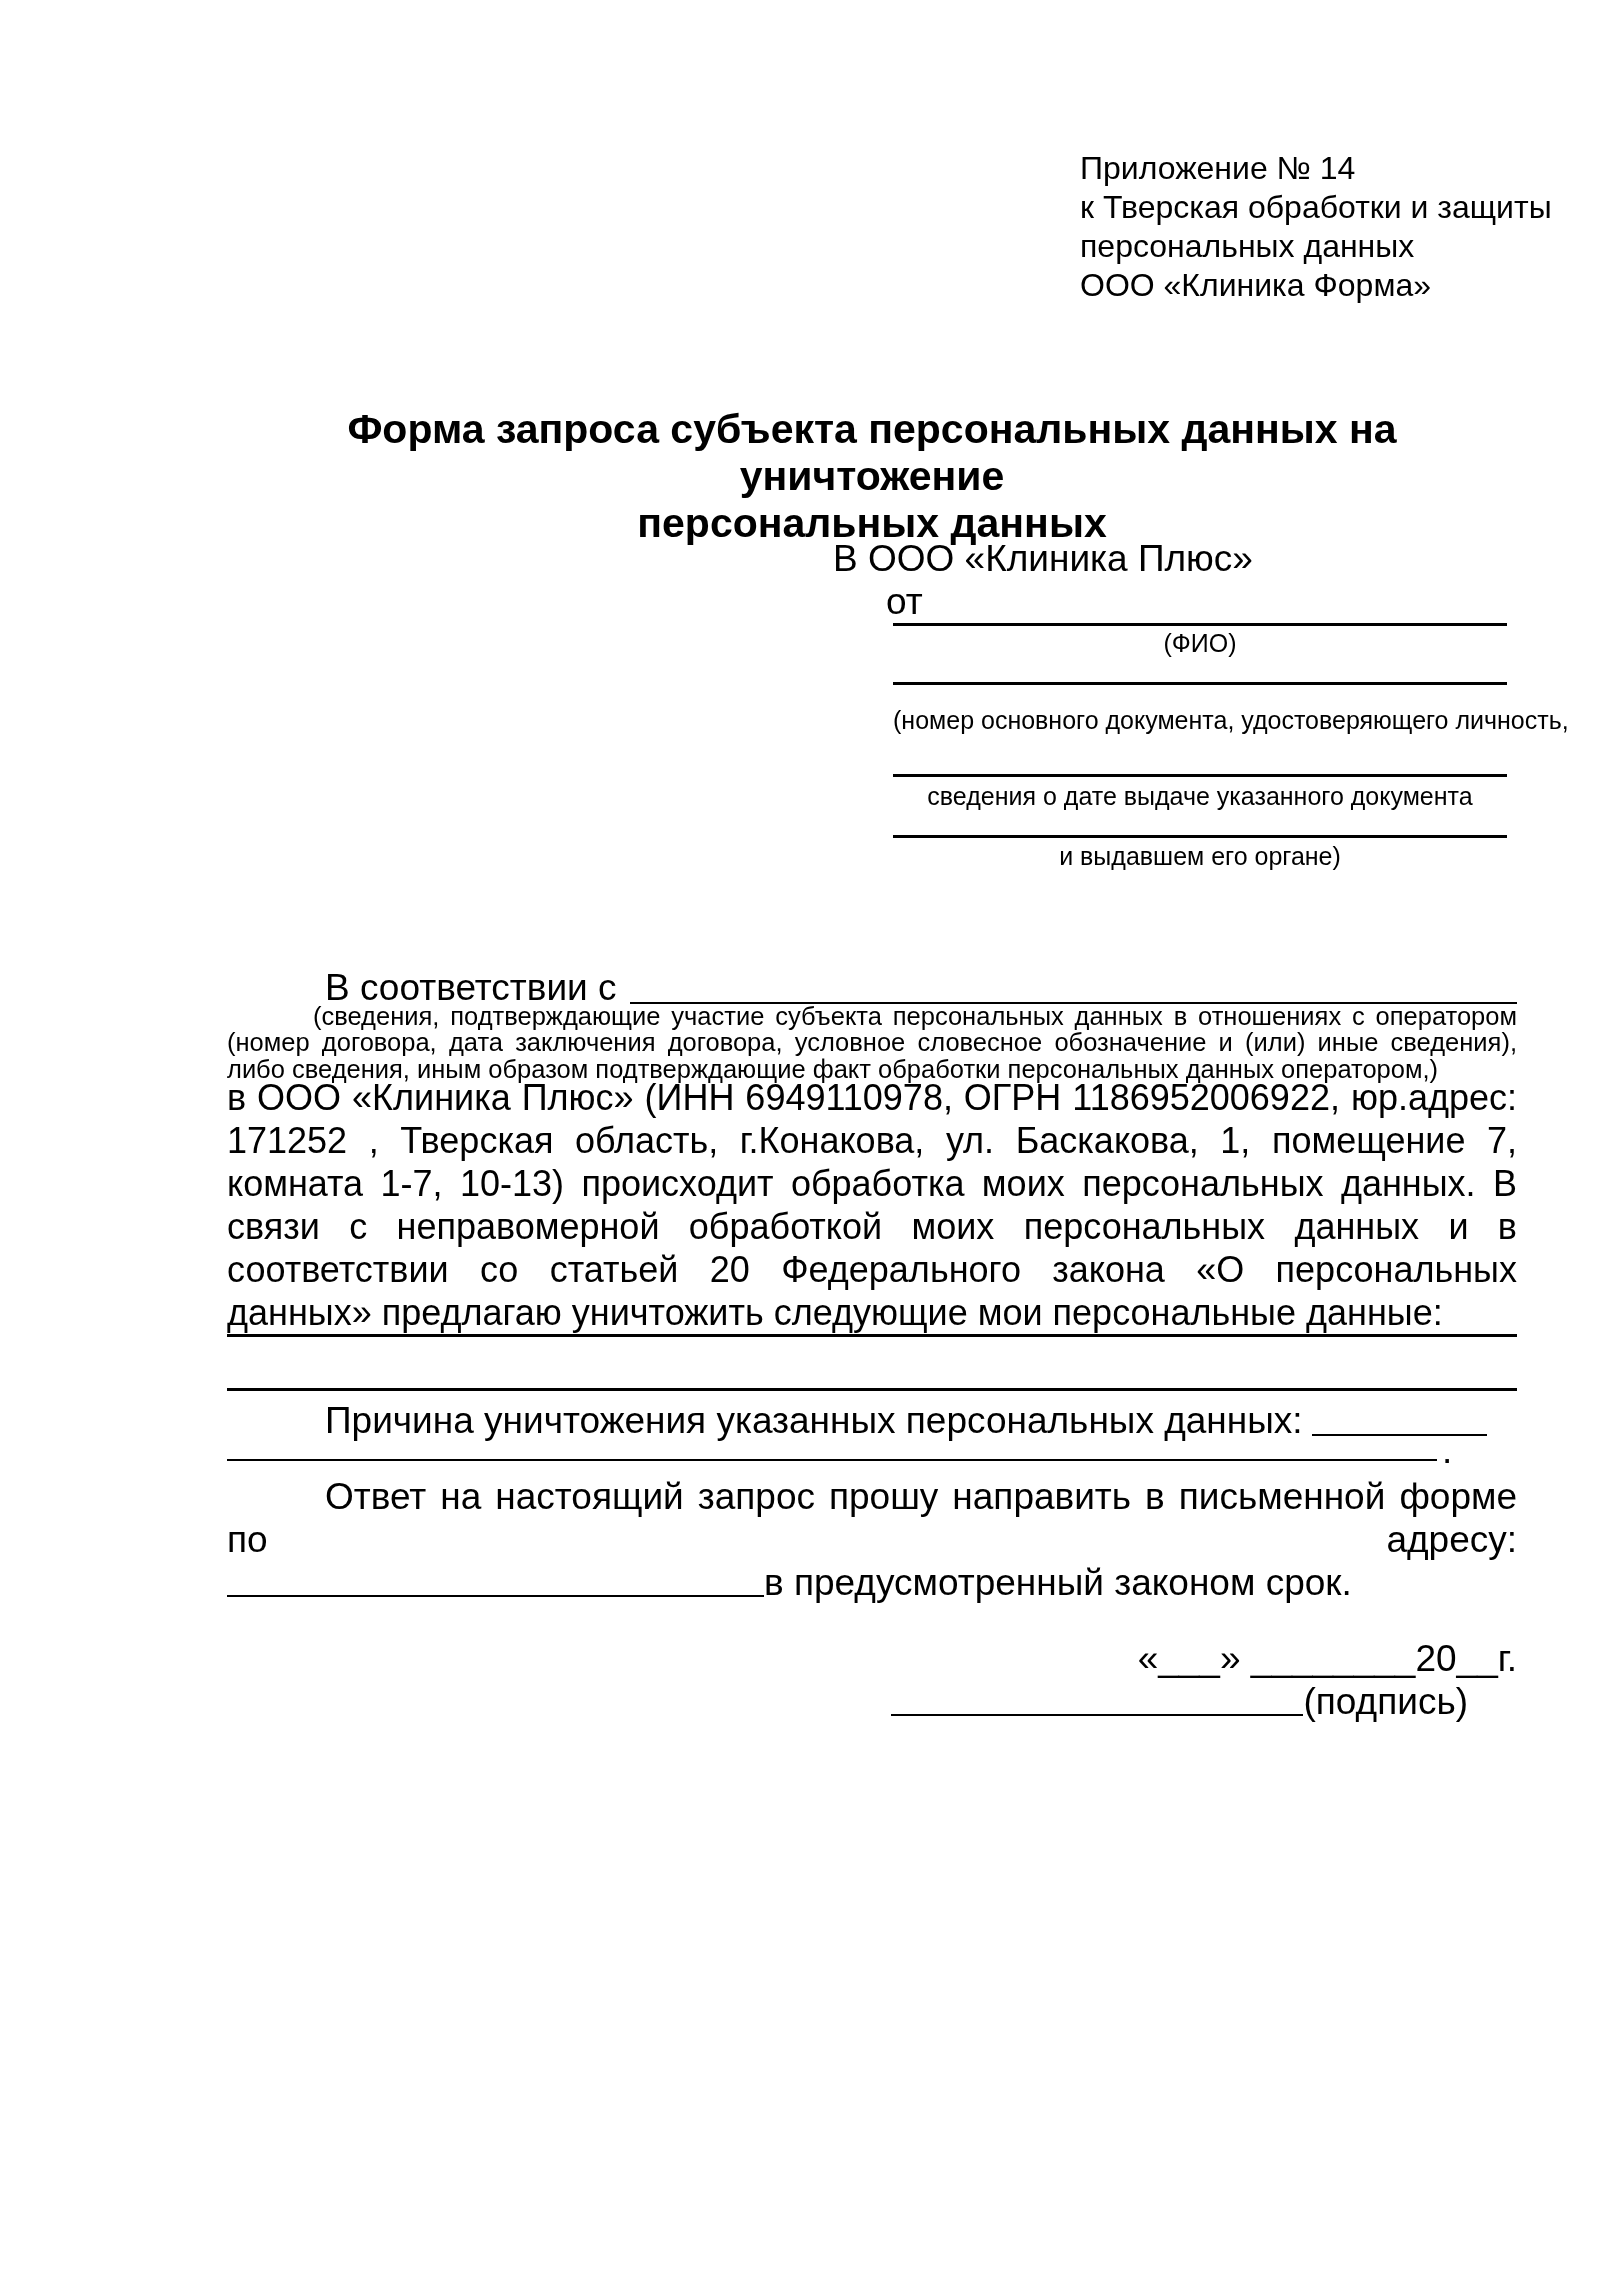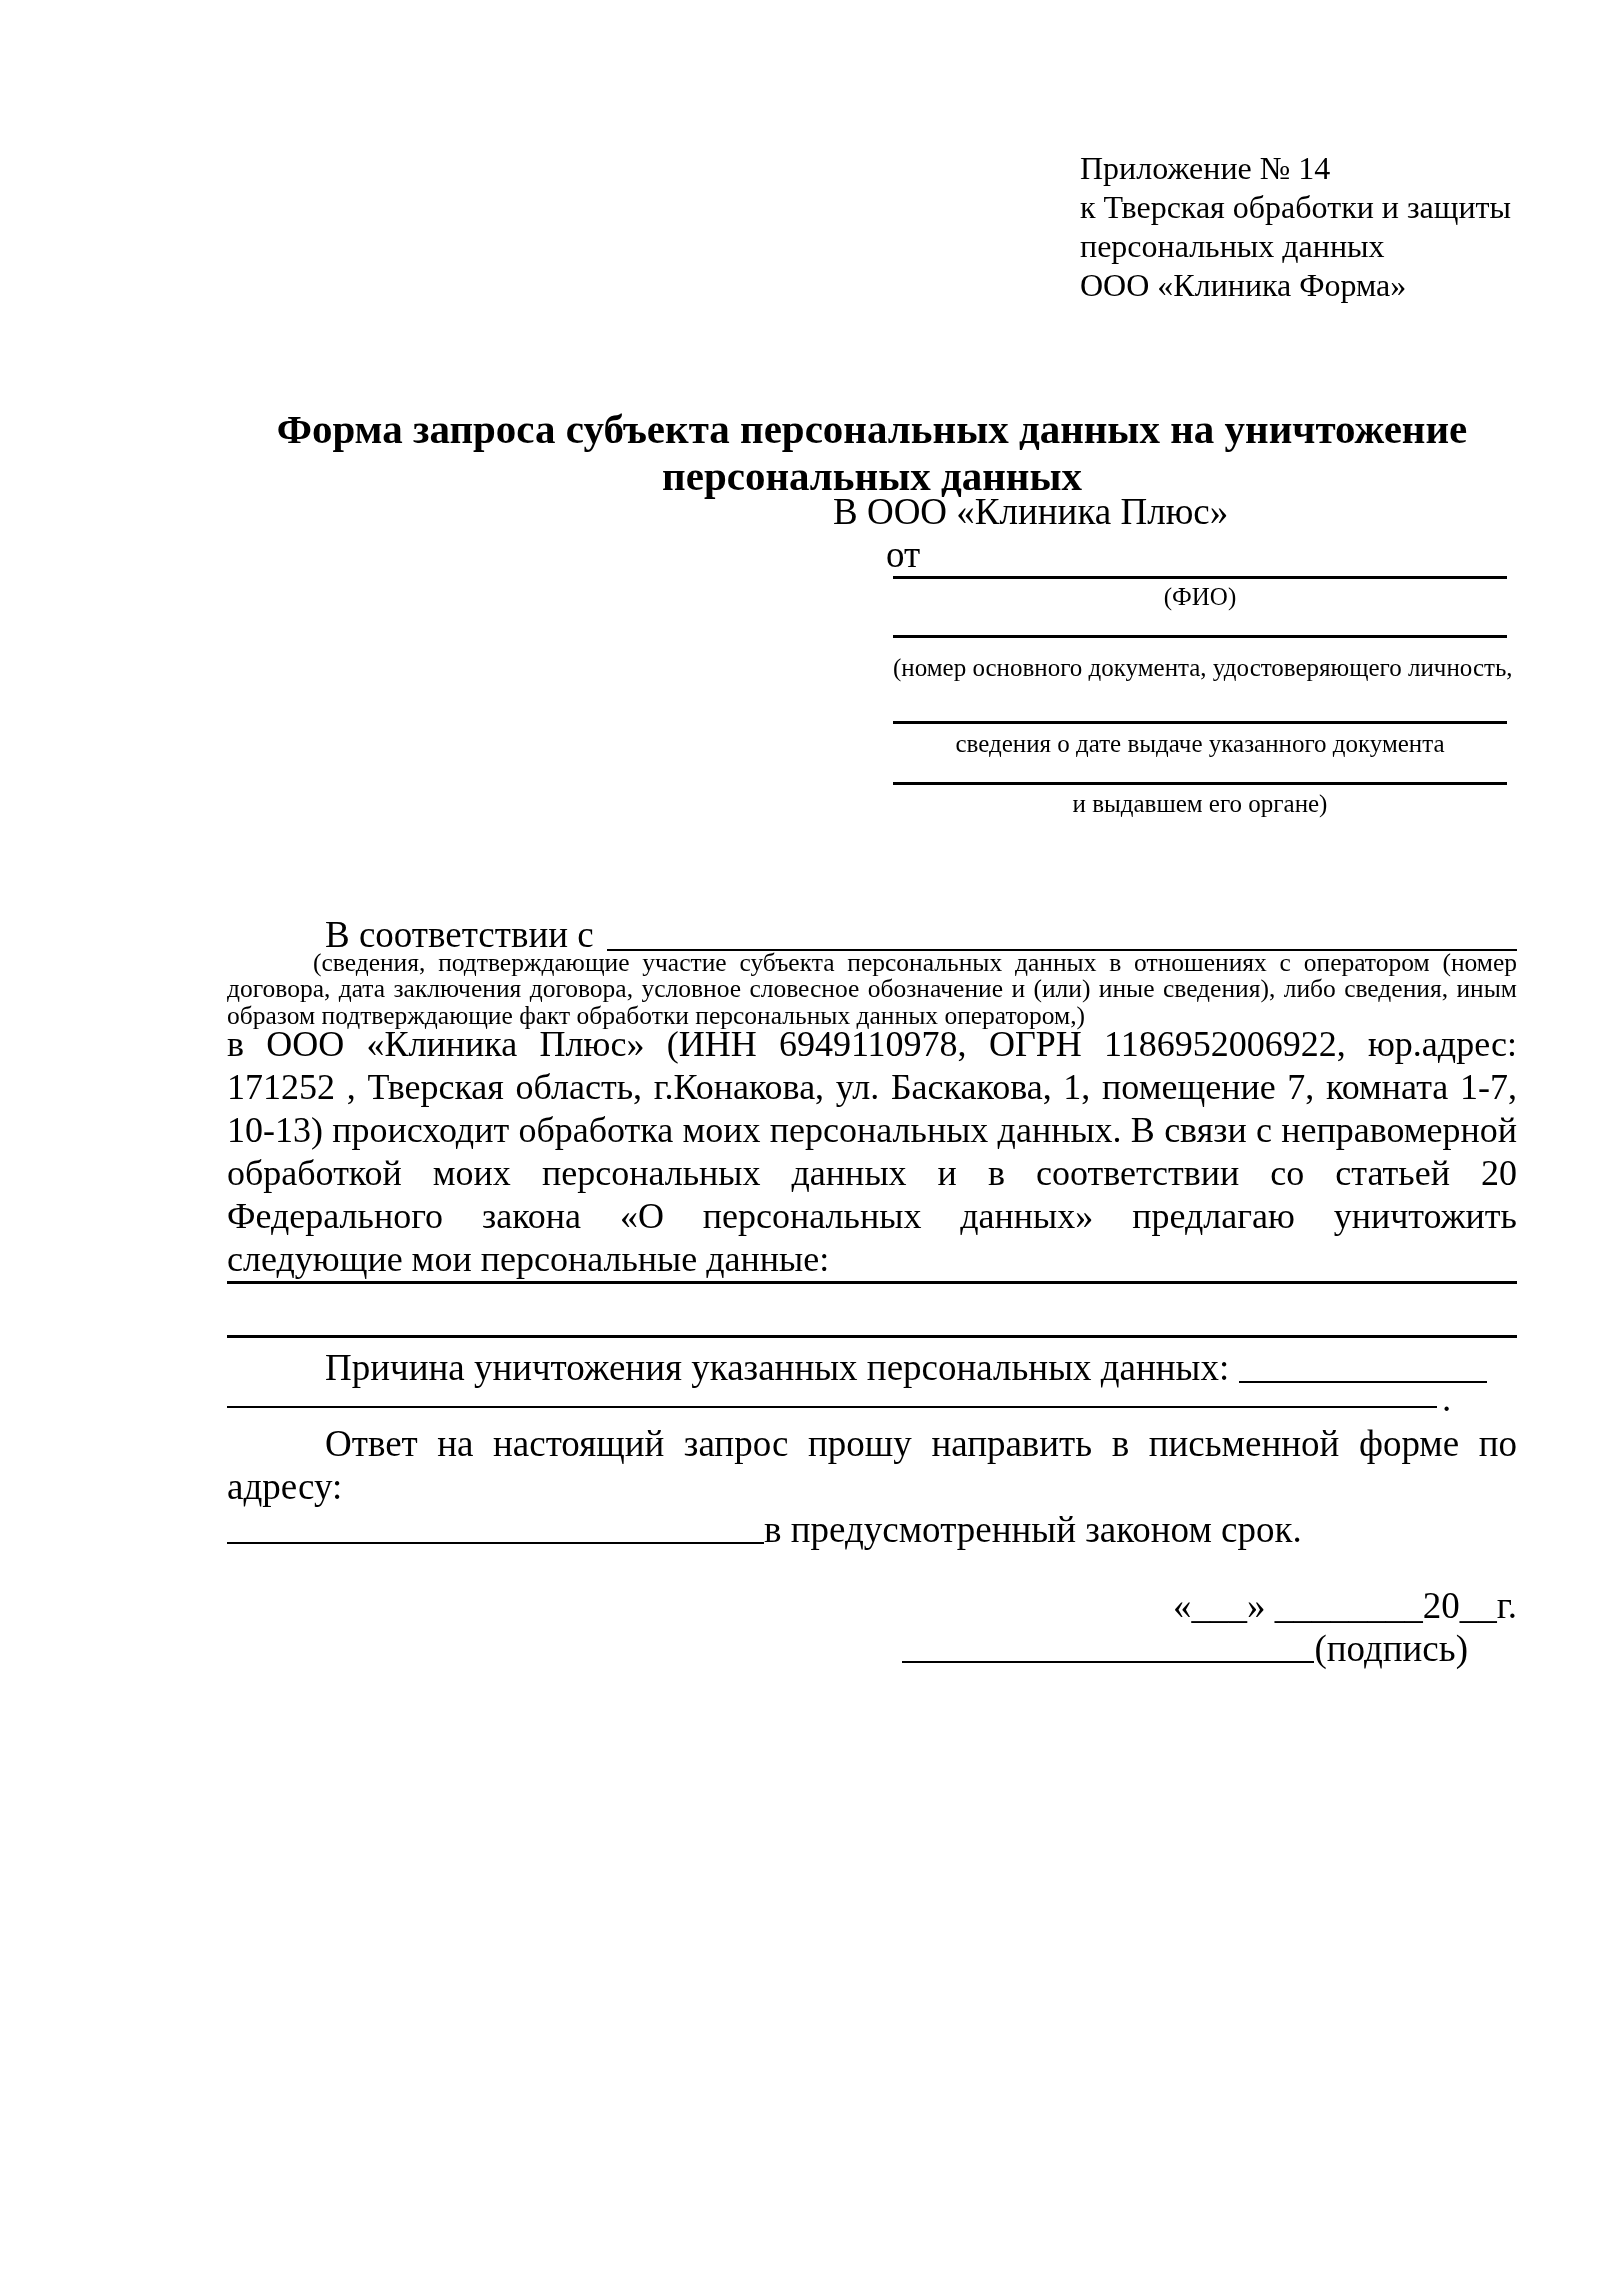--- a/index.html
+++ b/index.html
@@ -6,21 +6,21 @@
     margin: 0;
     padding: 0;
     background: #ffffff;
   }
   .page {
     position: relative;
     width: 1621px;
     height: 1724px;
     background: #ffffff;
     color: #000000;
-    font-family: Liberation Serif, serif;
+    font-family: Liberation Sans, sans-serif;
     overflow: hidden;
   }
 
   
   .appendix {
     position: absolute;
     left: 1080px;
     top: 149px;
     font-size: 32px;
     line-height: 39px;
@@ -63,21 +63,21 @@
   .f-line { height: 2.9px; background: #000; }
   .f-cap {
     font-size: 25px;
     line-height: 29px;
     text-align: center;
     white-space: nowrap;
   }
   .l1 { margin-top: 0; }
   .c1 { margin-top: 2.9px; }
   .l2 { margin-top: 24.5px; }
-  .c2 { margin-top: 15px; }
+  .c2 { margin-top: 21px; }
   .l3 { margin-top: 39px; }
   .c3 { margin-top: 4.9px; }
   .l4 { margin-top: 23.5px; }
   .c4 { margin-top: 4.9px; }
 
   .acc-row {
     display: flex;
     margin-top: 51px;
     padding-left: 98px;
     font-size: 37px;

